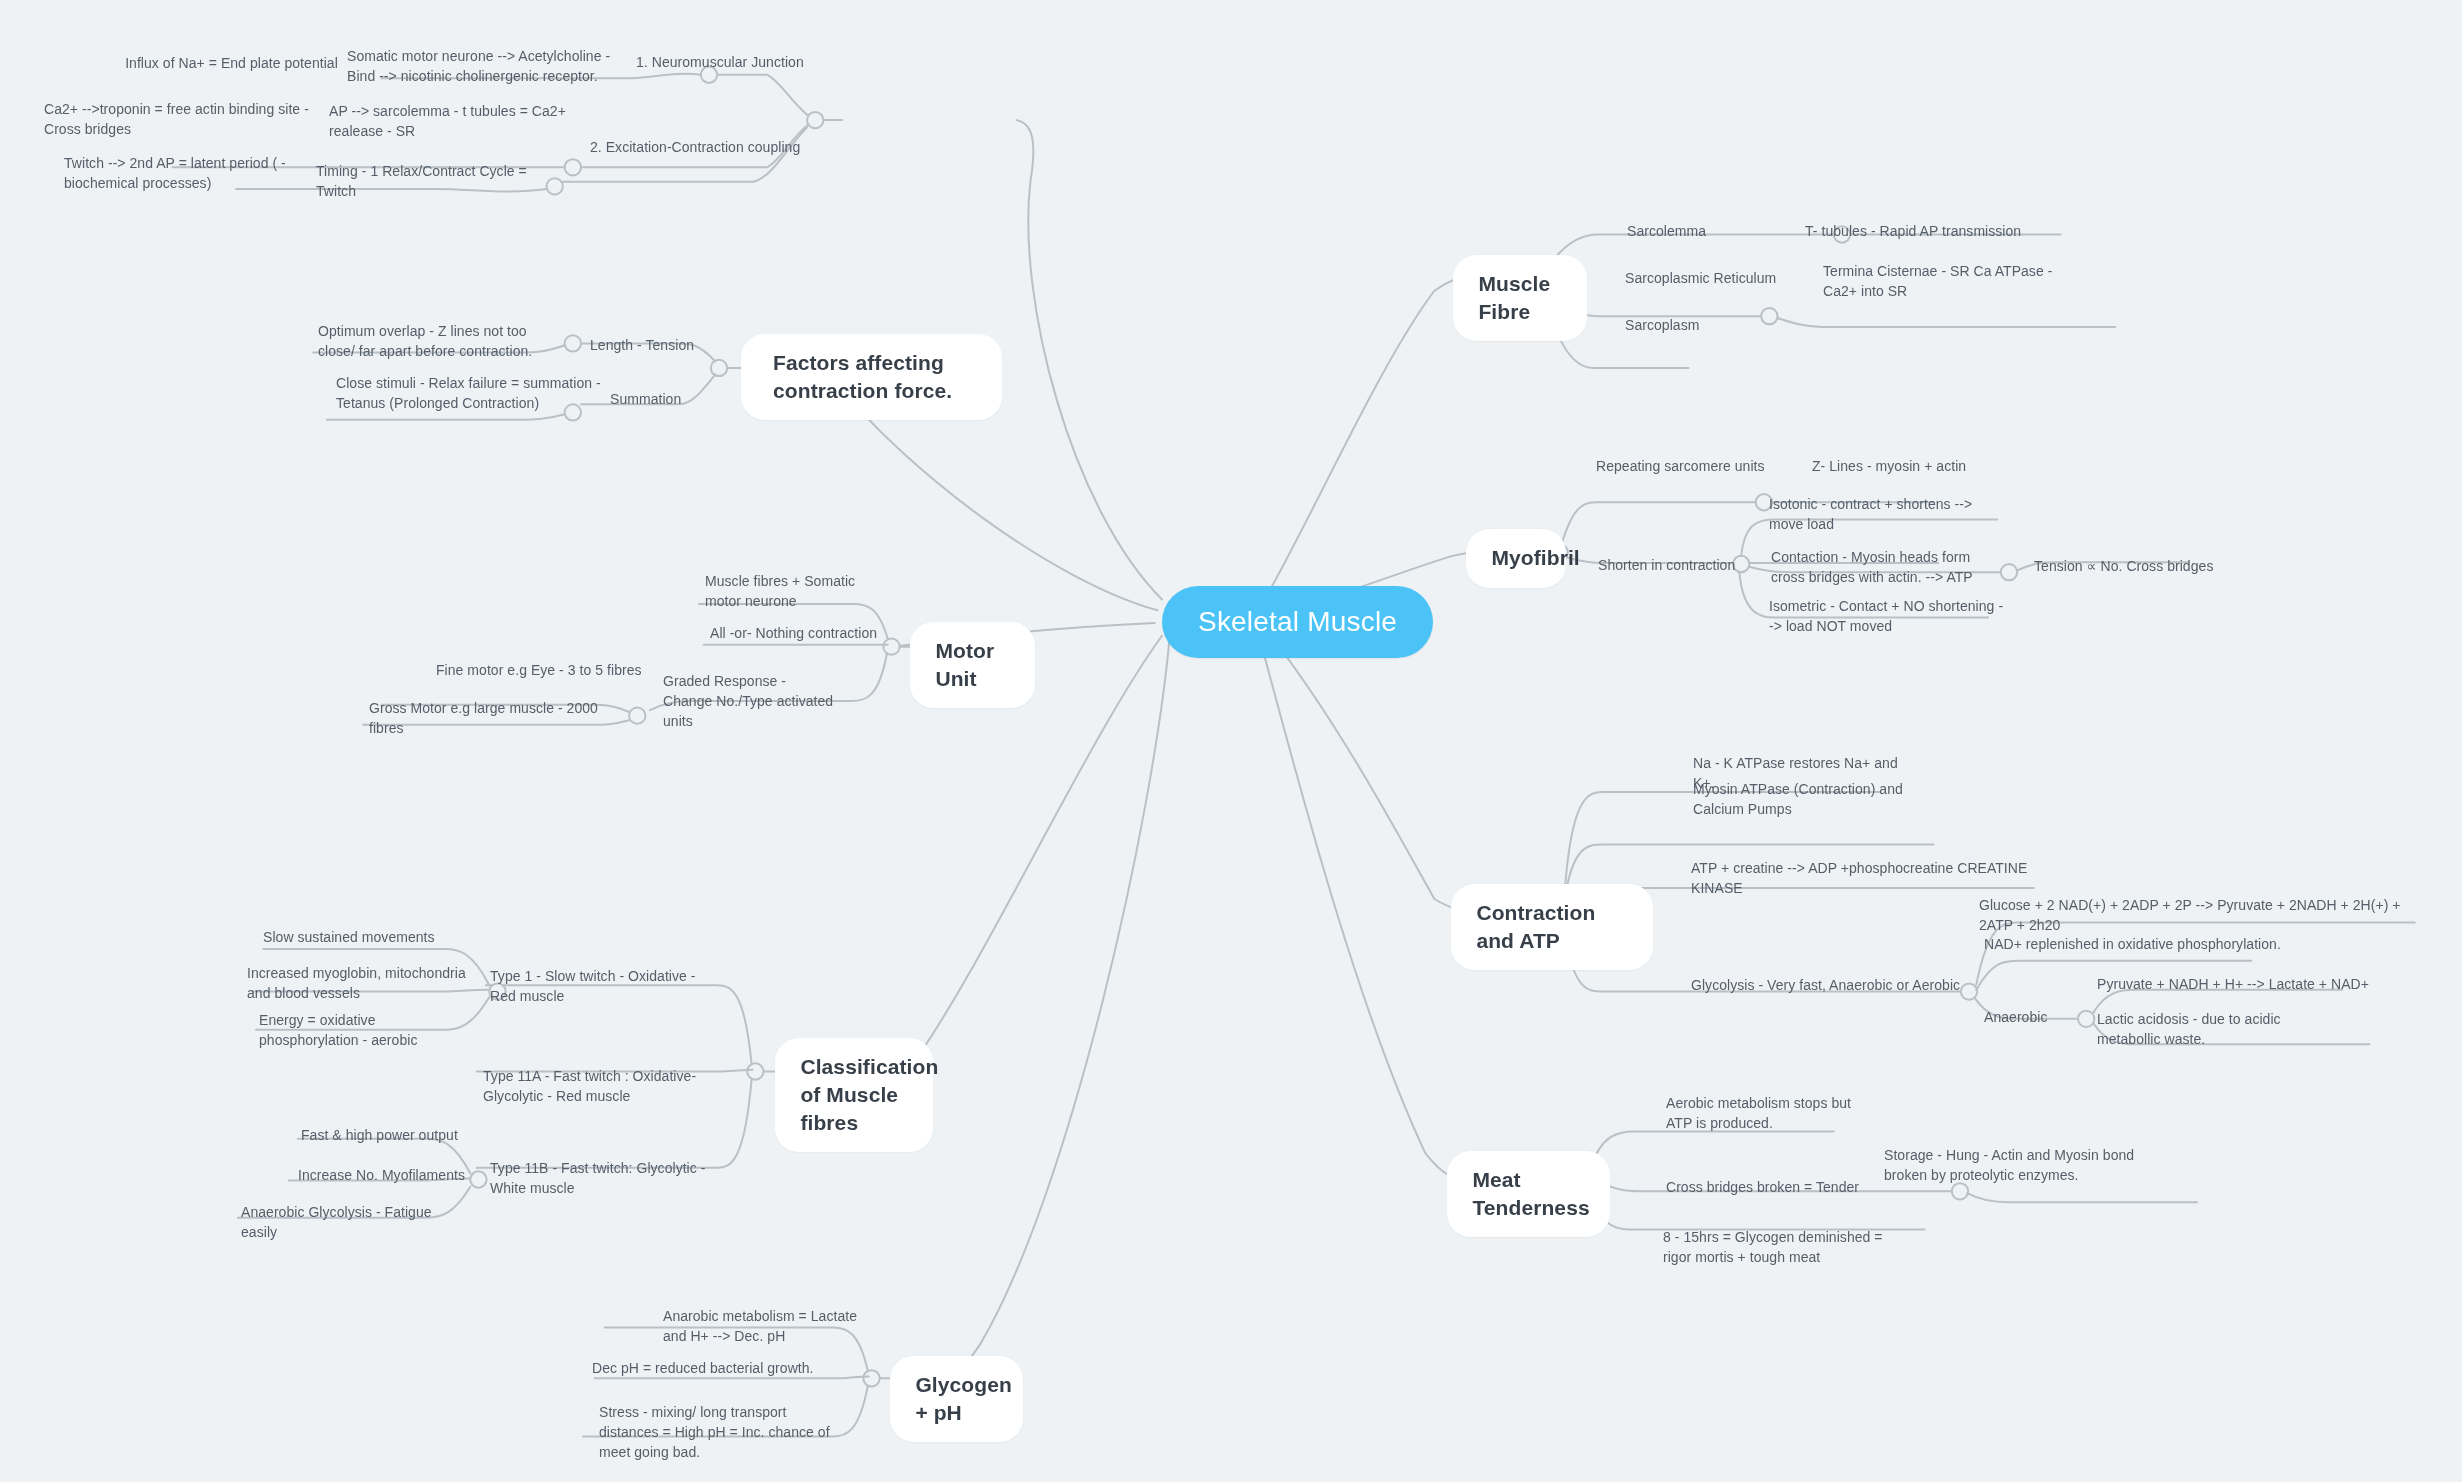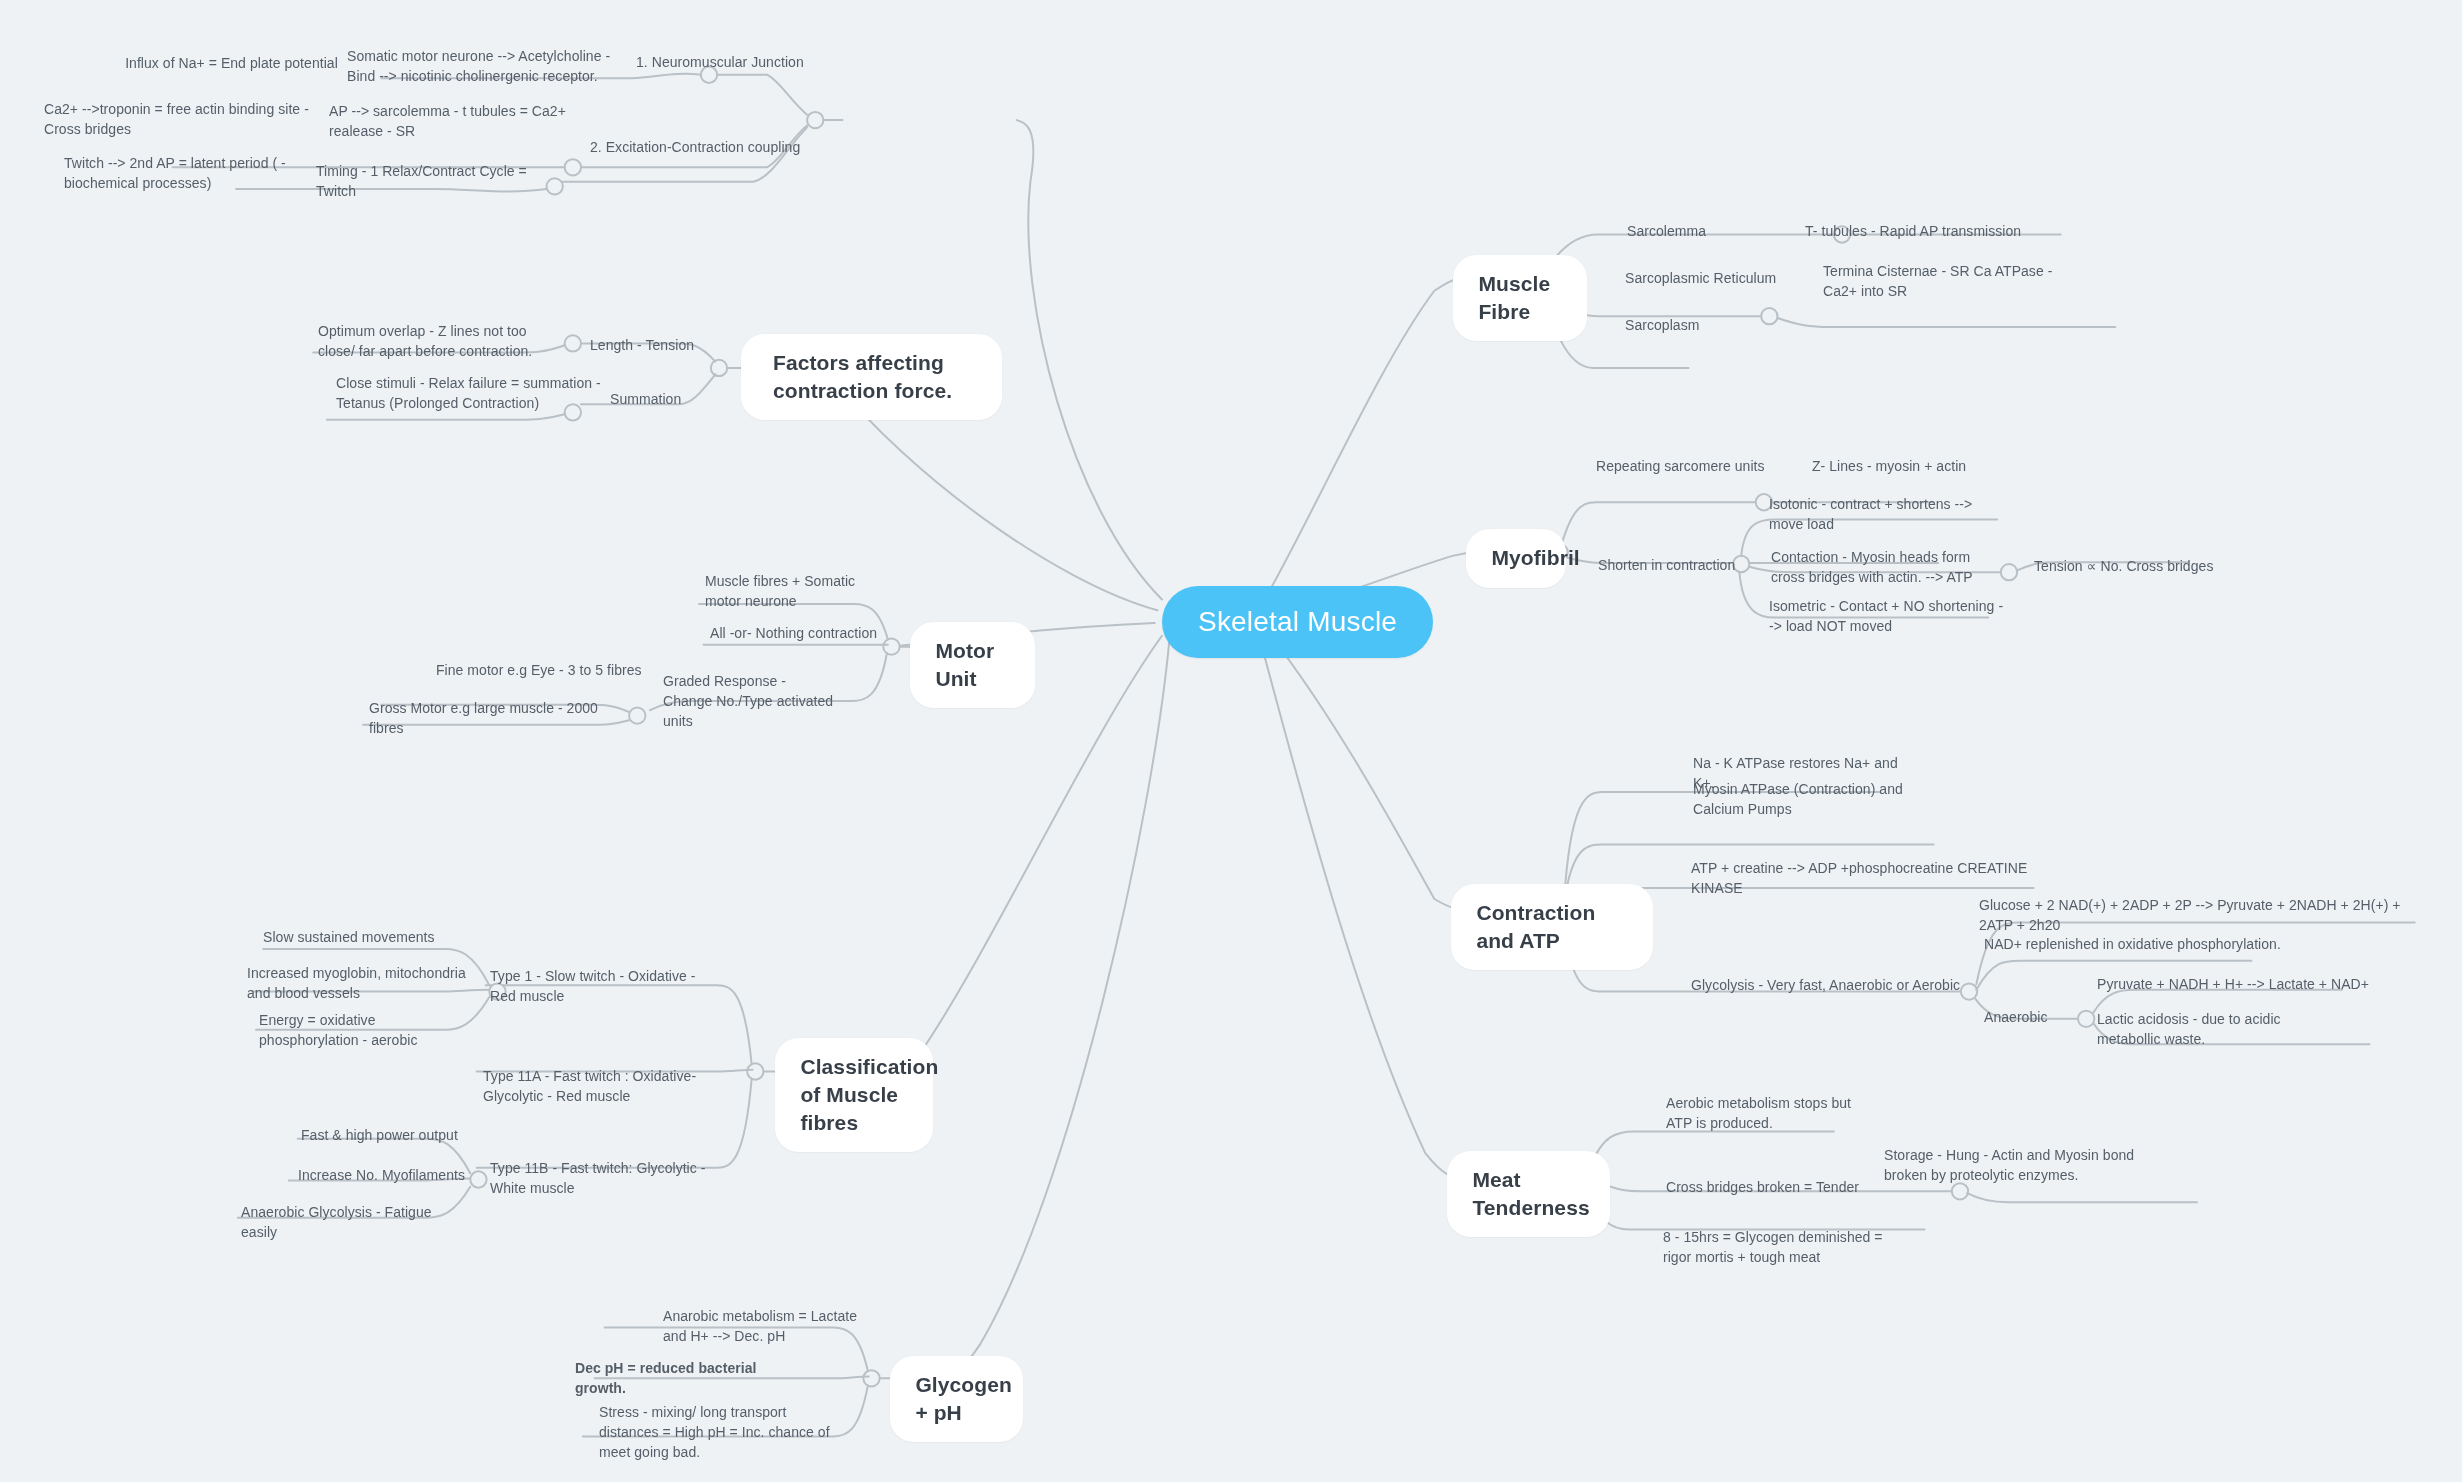--- a/index.html
+++ b/index.html
@@ -261,21 +261,21 @@
   <div class="leaf" style="left:490px; top:1159px; width:227px;">Type 11B - Fast twitch: Glycolytic - White muscle</div>
 
   <div class="leaf" style="left:301px; top:1126px; width:191px;">Fast &amp; high power output</div>
 
   <div class="leaf" style="left:298px; top:1166px; width:191px;">Increase No. Myofilaments</div>
 
   <div class="leaf" style="left:241px; top:1203px; width:227px;">Anaerobic Glycolysis - Fatigue easily</div>
 
   <div class="leaf" style="left:663px; top:1307px; width:200px;">Anarobic metabolism = Lactate and H+ --&gt; Dec. pH</div>
 
-  <div class="leaf" style="left:575px; top:1359px; width:236px;font-weight:bold;">Dec pH = reduced bacterial growth.</div>
+  <div class="leaf" style="left:592px; top:1359px; width:236px;">Dec pH = reduced bacterial growth.</div>
 
   <div class="leaf" style="left:599px; top:1403px; width:245px;">Stress - mixing/ long transport distances = High pH = Inc. chance of meet going bad.</div>
 
   <div class="leaf" style="left:1627px; top:222px; width:145px;">Sarcolemma</div>
 
   <div class="leaf" style="left:1625px; top:269px; width:191px;">Sarcoplasmic Reticulum</div>
 
   <div class="leaf" style="left:1625px; top:316px; width:145px;">Sarcoplasm</div>
 
   <div class="leaf" style="left:1805px; top:222px; width:227px;">T- tubules - Rapid AP transmission</div>

